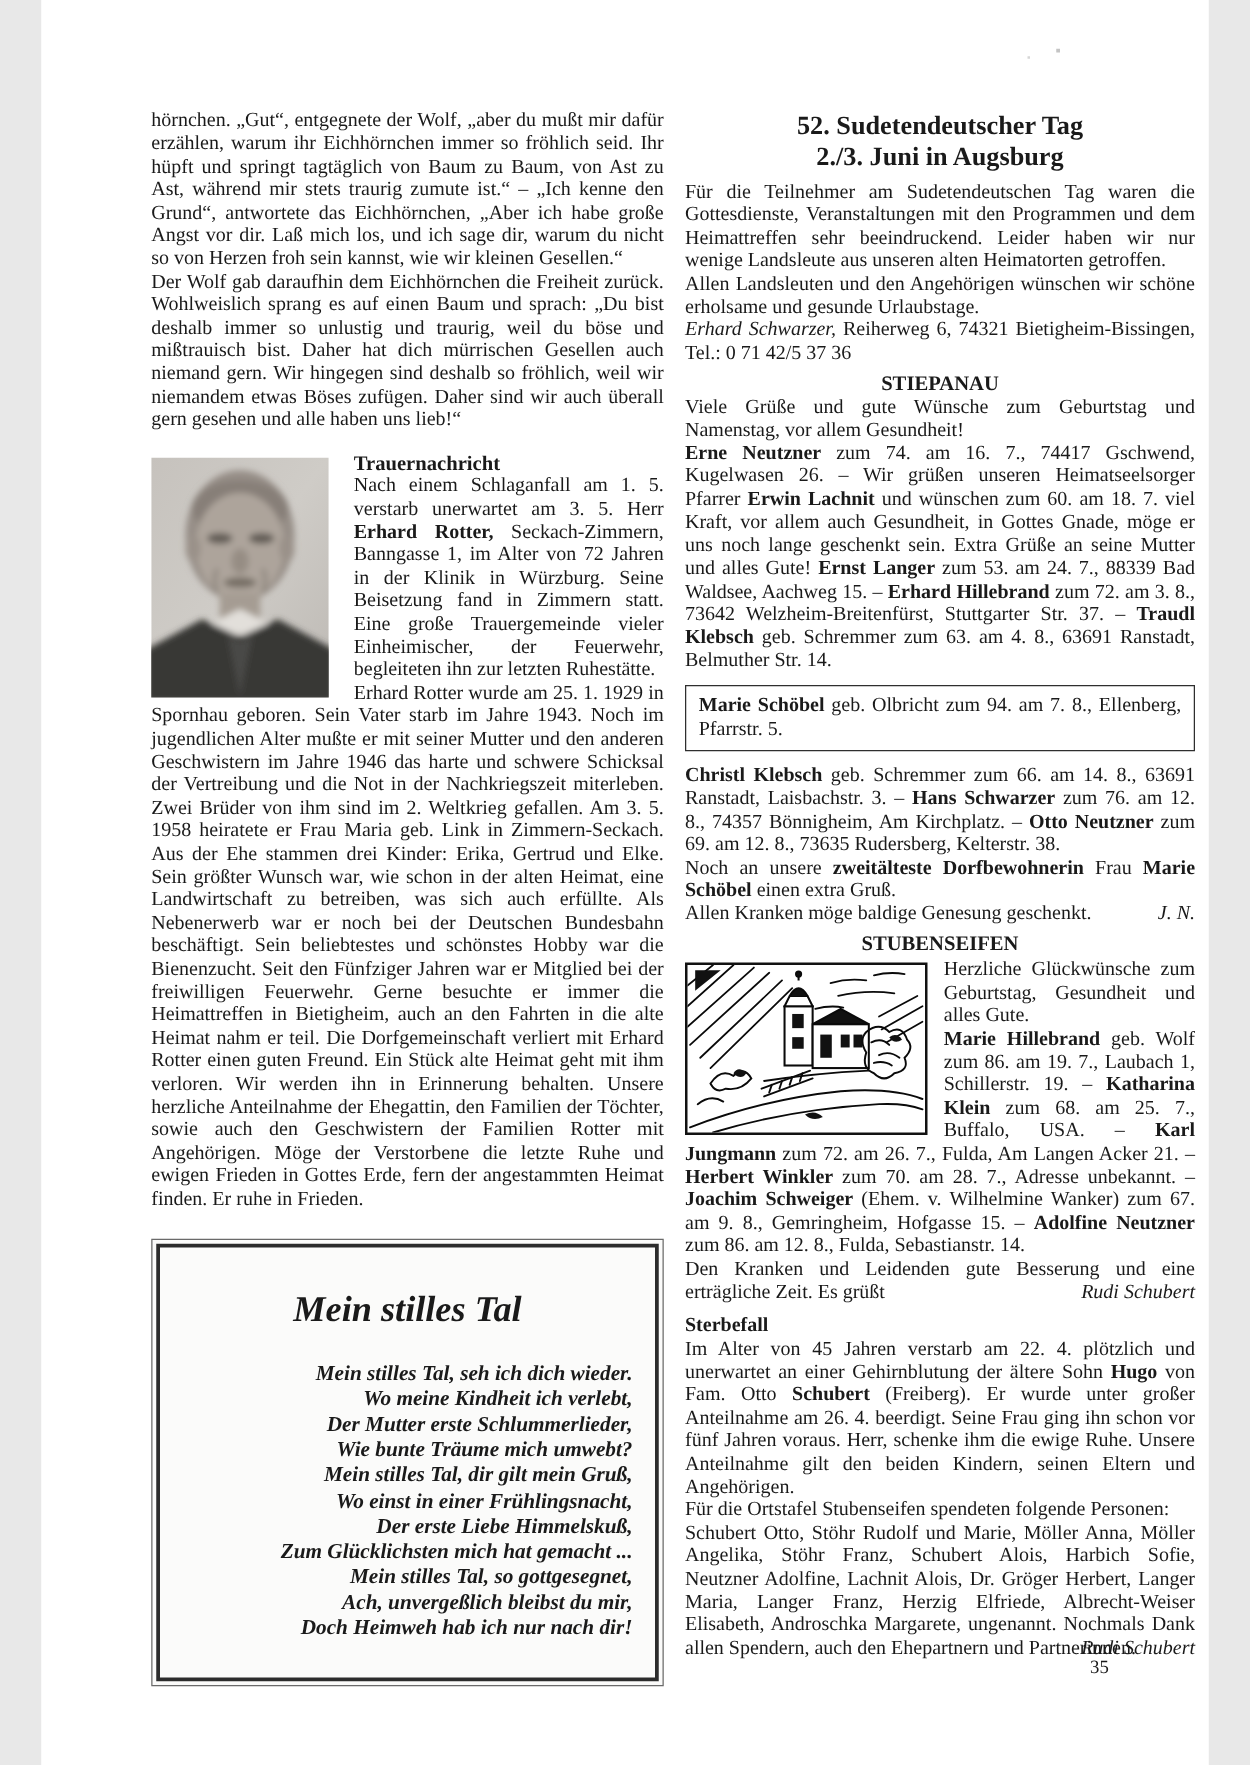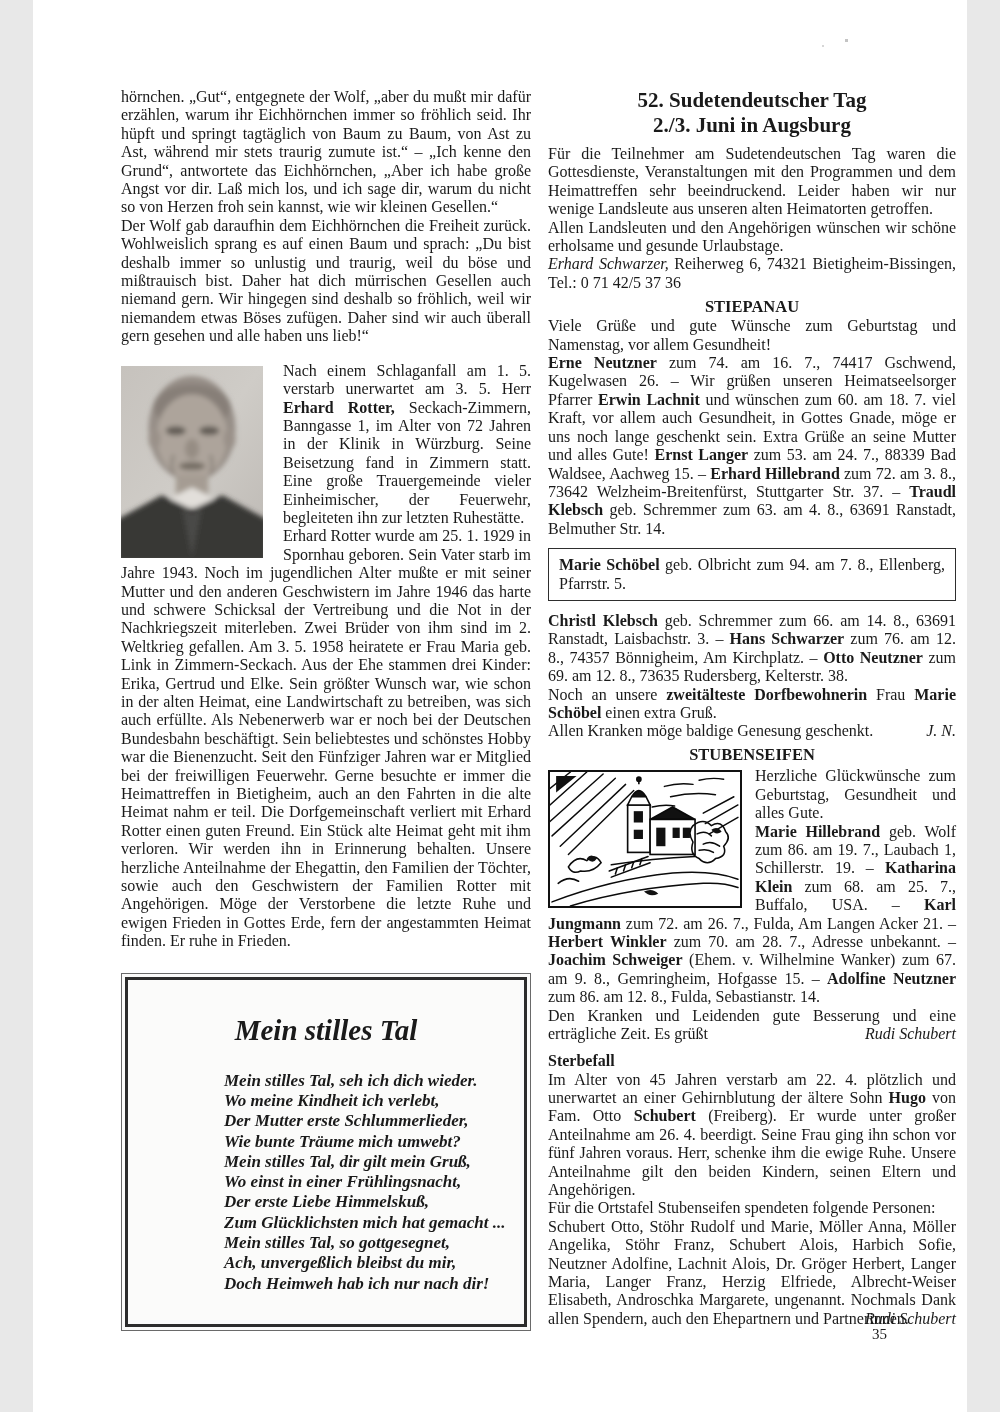--- a/index.html
+++ b/index.html
@@ -19,21 +19,21 @@
   .obituary{margin-top:16px;}
   .obit-photo{float:left; width:142px; height:192px; margin:4px 20px 6px 0;}
   .obit-photo svg{display:block; width:100%; height:100%;}
   .obit-heading{font-size:16.5px; font-weight:bold; line-height:18.4px; margin:0;}
 
   
   .poem-outer{margin-top:22px; border:1px solid #6a6a6a; padding:3px; background:#fbfbfa;}
   .poem-inner{border:3px solid #2c2c2c; padding:28px 18px 30px;}
   .poem-title{font-size:29px; font-weight:bold; font-style:italic; text-align:center; margin:6px 0 24px;}
   .poem-lines{padding-left:78px;}
-  .poem-line{font-size:17px; font-weight:bold; font-style:italic; line-height:20.3px; white-space:nowrap;}
+  .poem-line{font-size:17px; font-weight:bold; font-style:italic; line-height:20.3px; white-space:nowrap;text-align:right;}
 
   
   .event-heading{font-size:21px; font-weight:bold; text-align:center; line-height:25px; margin:0 0 7px;}
   .section-heading{font-size:16.5px; font-weight:bold; text-align:center; margin:5px 0 0;}
   .contact-line{margin-top:0;}
   .birthday-box{border:1.5px solid #2e2e2e; padding:7px 10px; margin:10px 0 11px;}
   .sig{display:block; text-align:right; font-style:italic; margin-top:-18.4px;}
   .stub-body{margin-top:2px;}
   .church-frame{float:left; width:190px; height:134px; border:2px solid #111; margin:3px 13px 4px 0; background:#fff;}
   .church-frame svg{display:block; width:100%; height:100%;}
@@ -82,20 +82,21 @@
               <ellipse cx="70" cy="99" rx="13" ry="4" fill="#756d64"></ellipse>
               <path d="M52,88 Q48,98 52,106" stroke="#8d857d" stroke-width="3" fill="none"></path>
               <path d="M88,88 Q92,98 88,106" stroke="#8d857d" stroke-width="3" fill="none"></path>
               <rect x="54" y="108" width="32" height="26" fill="#a59c93"></rect>
               <path d="M38,136 L70,120 L102,136 L93,155 L70,138 L47,155 Z" fill="#e2dfda"></path>
               <path d="M-4,194 L-4,152 L40,128 L70,142 L100,128 L144,152 L144,194 Z" fill="#383736"></path>
               <path d="M60,140 L70,190 L80,140 L70,146 Z" fill="#4a4846"></path>
             </g>
           </svg>
         </div>
+        <p class="obit-heading">Trauernachricht</p>
         <p class="body"><span>Nach einem Schlaganfall am 1. 5. verstarb unerwartet am 3. 5. Herr </span><span class="fmt-b">Erhard Rotter,</span><span> Seckach-Zimmern, Banngasse 1, im Alter von 72 Jahren in der Klinik in Würzburg. Seine Beisetzung fand in Zimmern statt. Eine große Trauergemeinde vieler Einheimischer, der Feuerwehr, begleiteten ihn zur letzten Ruhestätte.</span></p>
         <p class="body">Erhard Rotter wurde am 25. 1. 1929 in Spornhau geboren. Sein Vater starb im Jahre 1943. Noch im jugendlichen Alter mußte er mit seiner Mutter und den anderen Geschwistern im Jahre 1946 das harte und schwere Schicksal der Vertreibung und die Not in der Nachkriegszeit miterleben. Zwei Brüder von ihm sind im 2. Weltkrieg gefallen. Am 3. 5. 1958 heiratete er Frau Maria geb. Link in Zimmern-Seckach. Aus der Ehe stammen drei Kinder: Erika, Gertrud und Elke. Sein größter Wunsch war, wie schon in der alten Heimat, eine Landwirtschaft zu betreiben, was sich auch erfüllte. Als Nebenerwerb war er noch bei der Deutschen Bundesbahn beschäftigt. Sein beliebtestes und schönstes Hobby war die Bienenzucht. Seit den Fünfziger Jahren war er Mitglied bei der freiwilligen Feuerwehr. Gerne besuchte er immer die Heimattreffen in Bietigheim, auch an den Fahrten in die alte Heimat nahm er teil. Die Dorfgemeinschaft verliert mit Erhard Rotter einen guten Freund. Ein Stück alte Heimat geht mit ihm verloren. Wir werden ihn in Erinnerung behalten. Unsere herzliche Anteilnahme der Ehegattin, den Familien der Töchter, sowie auch den Geschwistern der Familien Rotter mit Angehörigen. Möge der Verstorbene die letzte Ruhe und ewigen Frieden in Gottes Erde, fern der angestammten Heimat finden. Er ruhe in Frieden.</p>
       </div>
 
       <div class="poem-outer">
         <div class="poem-inner">
           <div class="poem-title">Mein stilles Tal</div>
           <div class="poem-lines">
             <div class="poem-line">Mein stilles Tal, seh ich dich wieder.</div>
             <div class="poem-line">Wo meine Kindheit ich verlebt,</div>

